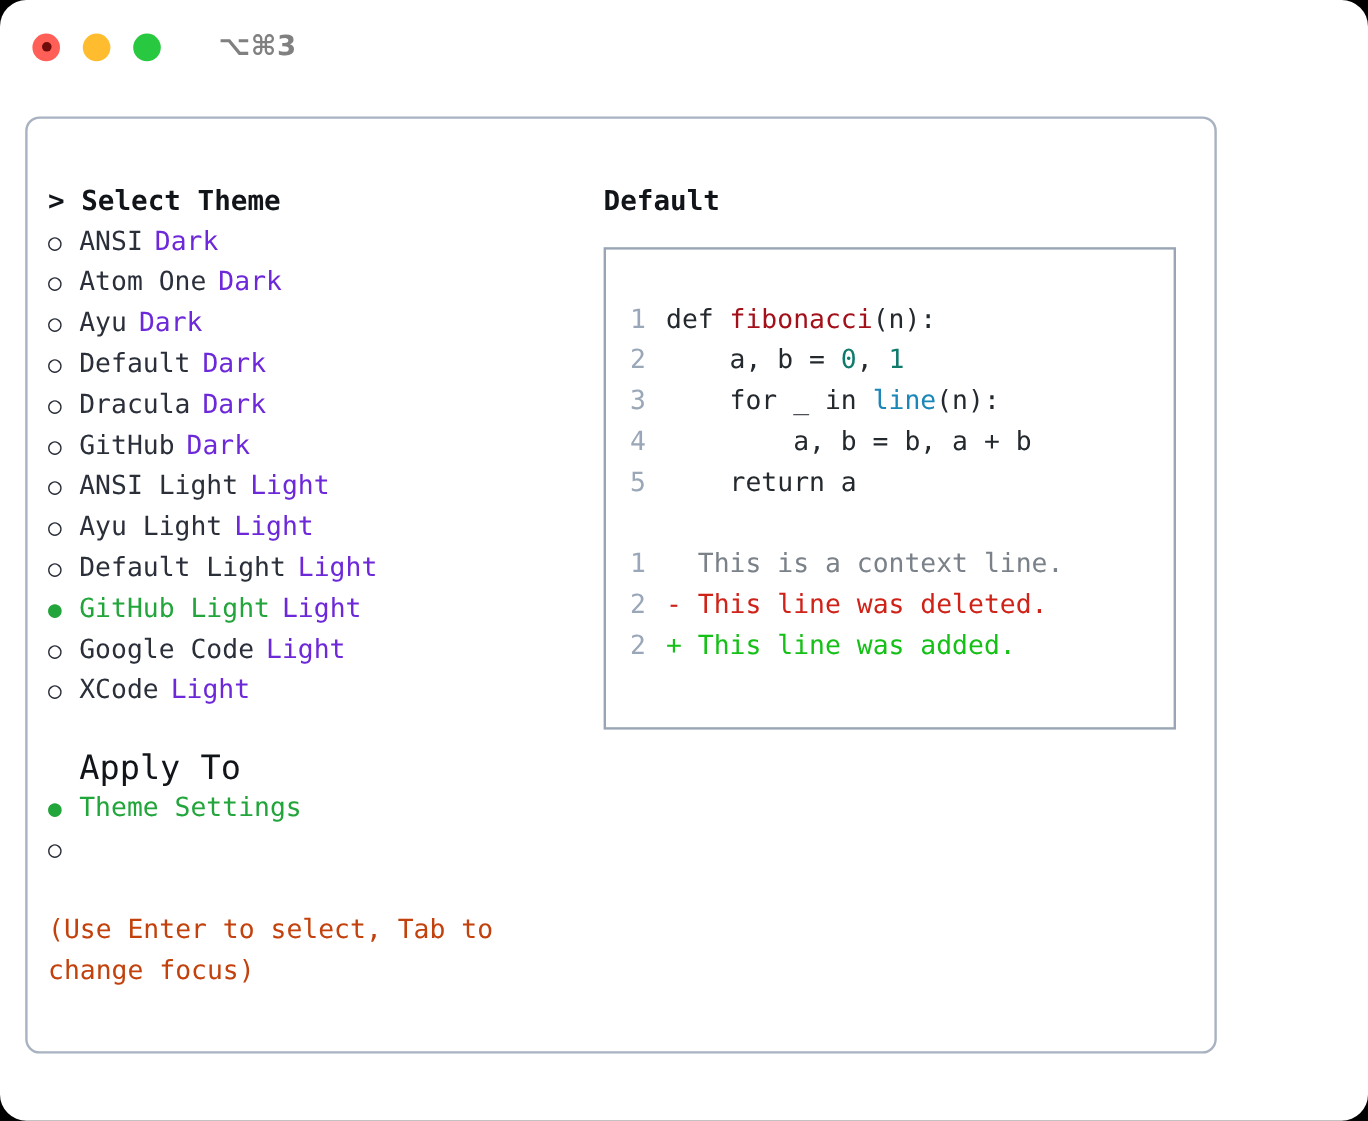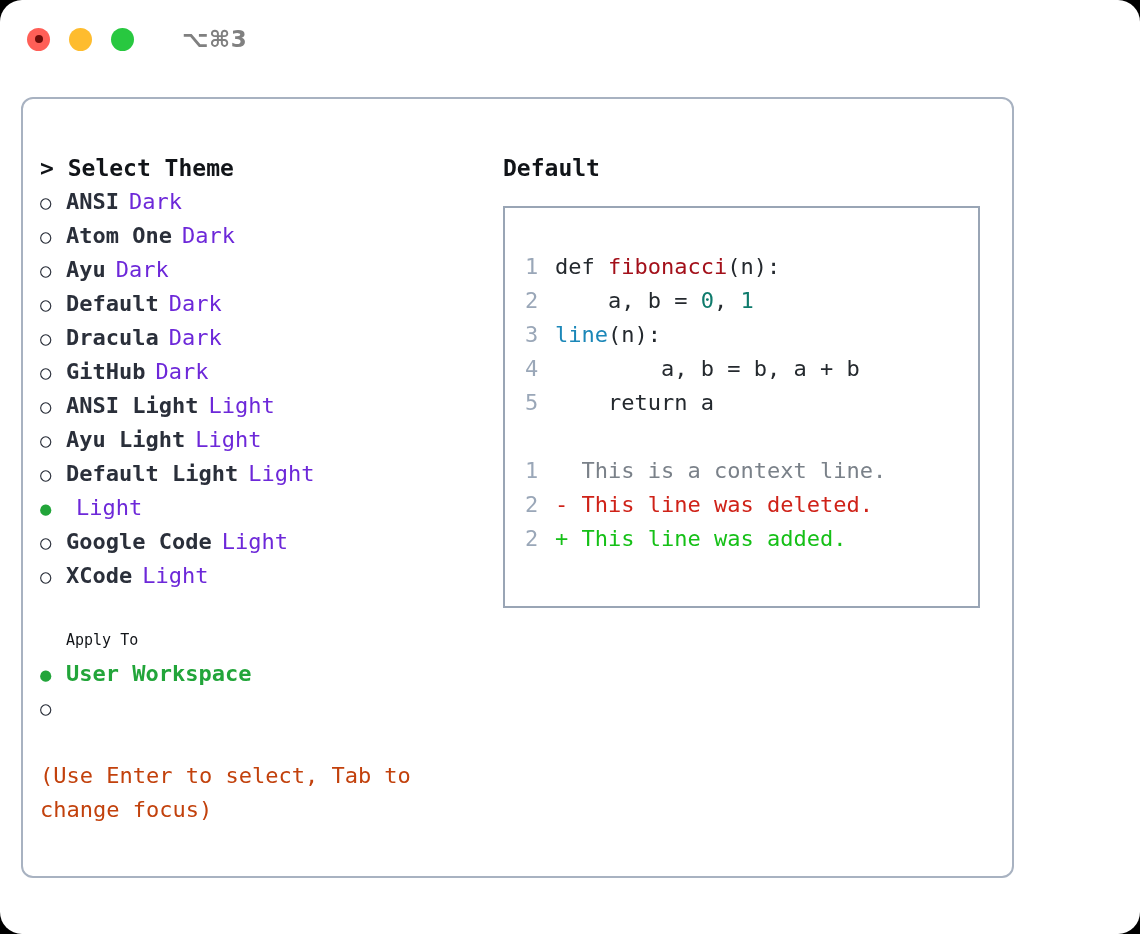--- a/index.html
+++ b/index.html
@@ -108,28 +108,28 @@
     font-size: 22px;
     white-space: pre;
   }
   .bullet {
     width: 26px;
     flex: none;
     font-size: 19px;
     color: #2a2f3a;
   }
   .bullet.on { color: #22a53a; }
-  .item-name { color: #2a2f3a; font-weight: bold; }
+  .item-name { color: #2a2f3a; }
   .item-name.selected { color: #22a53a; }
   .item-badge {
     color: #6d28d9;
     margin-left: 10px;
   }
   .apply-header {
-    font-size: 15px;
+    font-size: 28px;
     color: #111418;
     line-height: 34px;
     padding-left: 26px;
     white-space: pre;
   }
   .spacer-sm { height: 30px; }
   .hint {
     margin-top: 34px;
     font-size: 22px;
     color: #c2410c;
@@ -199,45 +199,45 @@
         <div id="theme-list">
             <div class="list-row"><span class="bullet">○</span><span class="item-name">ANSI</span><span class="item-badge">Dark</span></div>
             <div class="list-row"><span class="bullet">○</span><span class="item-name">Atom One</span><span class="item-badge">Dark</span></div>
             <div class="list-row"><span class="bullet">○</span><span class="item-name">Ayu</span><span class="item-badge">Dark</span></div>
             <div class="list-row"><span class="bullet">○</span><span class="item-name">Default</span><span class="item-badge">Dark</span></div>
             <div class="list-row"><span class="bullet">○</span><span class="item-name">Dracula</span><span class="item-badge">Dark</span></div>
             <div class="list-row"><span class="bullet">○</span><span class="item-name">GitHub</span><span class="item-badge">Dark</span></div>
             <div class="list-row"><span class="bullet">○</span><span class="item-name">ANSI Light</span><span class="item-badge">Light</span></div>
             <div class="list-row"><span class="bullet">○</span><span class="item-name">Ayu Light</span><span class="item-badge">Light</span></div>
             <div class="list-row"><span class="bullet">○</span><span class="item-name">Default Light</span><span class="item-badge">Light</span></div>
-            <div class="list-row"><span class="bullet on">●</span><span class="item-badge">Light</span></div>
+            <div class="list-row"><span class="bullet on">●</span><span class="item-name selected">GitHub Light</span><span class="item-badge">Light</span></div>
             <div class="list-row"><span class="bullet">○</span><span class="item-name">Google Code</span><span class="item-badge">Light</span></div>
             <div class="list-row"><span class="bullet">○</span><span class="item-name">XCode</span><span class="item-badge">Light</span></div>
           </div>
 
         <div class="spacer-sm"></div>
 
         <div class="apply-header">Apply To</div>
 
         <div id="apply-list">
-            <div class="list-row"><span class="bullet on">●</span><span class="item-name selected">User Workspace</span></div>
+            <div class="list-row"><span class="bullet on">●</span><span class="item-name selected">Theme Settings</span></div>
             <div class="list-row"><span class="bullet">○</span></div>
           </div>
 
         <div class="hint">(Use Enter to select, Tab to change focus)</div>
       </div>
 
       <div class="col-right">
         <div class="preview-title">Default</div>
 
         <div class="preview-box">
           <div id="code-sample">
               <div class="code-line"><span class="lineno">1</span><span class="tok-def">def </span><span class="tok-fn">fibonacci</span><span class="code-text">(n):</span></div>
               <div class="code-line"><span class="lineno">2</span><span class="code-text">    a, b = </span><span class="tok-num">0</span><span class="code-text">, </span><span class="tok-num">1</span></div>
-              <div class="code-line"><span class="lineno">3</span><span class="tok-builtin">line</span><span class="code-text">(n):</span></div>
+              <div class="code-line"><span class="lineno">3</span><span class="code-text">    for _ in </span><span class="tok-builtin">line</span><span class="code-text">(n):</span></div>
               <div class="code-line"><span class="lineno">4</span><span class="code-text">        a, b = b, a + b</span></div>
               <div class="code-line"><span class="lineno">5</span><span class="code-text">    return a</span></div>
             </div>
           <div class="blank-line"></div>
           <div id="diff-sample">
               <div class="code-line"><span class="lineno">1</span><span class="diff-ctx">  </span><span class="diff-ctx">This is a context line.</span></div>
               <div class="code-line"><span class="lineno">2</span><span class="diff-del">- </span><span class="diff-del">This line was deleted.</span></div>
               <div class="code-line"><span class="lineno">2</span><span class="diff-add">+ </span><span class="diff-add">This line was added.</span></div>
             </div>
         </div>

